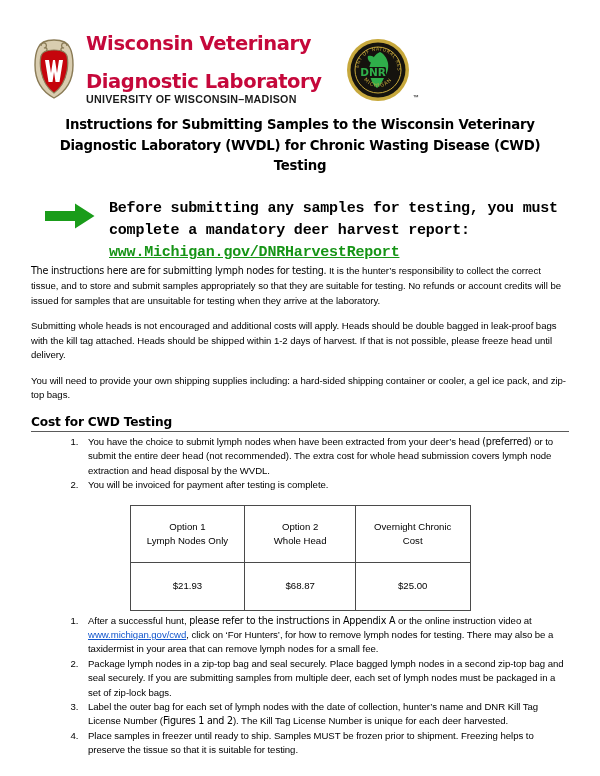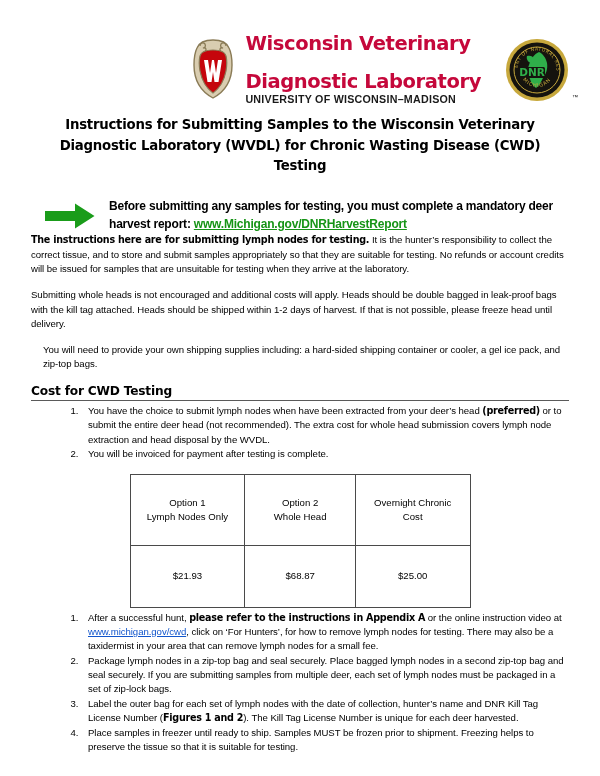--- a/index.html
+++ b/index.html
@@ -20,21 +20,21 @@
     height: 776px;
     background: #ffffff;
     box-sizing: border-box;
     padding: 0 31px;
   }
 
   
   .logo-row {
     display: flex;
     align-items: center;
-    justify-content: flex-end;
+    justify-content: flex-start;
     gap: 24px;
     padding-top: 47px;
     height: 92px;
     box-sizing: border-box;
   }
   .uw-logo {
     display: flex;
     align-items: center;
     gap: 9px;
   }
@@ -94,23 +94,23 @@
     align-items: flex-start;
     margin: 21px 0 0 14px;
   }
   .arrow {
     width: 50px;
     height: 26px;
     flex: none;
     margin-top: 5px;
   }
   .callout-text {
-    font-family: Liberation Sans, sans-serif;
-    font-weight: bold;
-    font-size: 12px;
+    font-family: Liberation Mono, monospace;
+    font-weight: bold;
+    font-size: 15px;
     line-height: 1.48;
     margin-left: 14px;
     letter-spacing: -0.2px;
   }
   .green-link {
     color: #169416;
     text-decoration: underline;
   }
   .blue-link {
     color: #1155cc;
@@ -118,23 +118,23 @@
   }
 
   
   p.body {
     font-size: 9.6px;
     line-height: 1.52;
     margin: 0 0 11px 0;
     text-align: left;
     letter-spacing: -0.05px;
   }
-  p.body.tight { margin-bottom: 10px; margin-left: 12px; }
+  p.body.tight { margin-bottom: 10px; }
   .first-body { margin-top: 19px; }
-  b, strong { font-family: "DejaVu Sans", sans-serif; font-weight: bold; letter-spacing: -0.25px;}
+  b, strong { font-family: "DejaVu Sans", sans-serif; font-weight: normal; letter-spacing: -0.25px;}
 
   
   h2.section {
     font-family: "DejaVu Sans", sans-serif;
     font-weight: bold;
     font-size: 12.2px;
     margin: 12px 0 0 0;
     padding: 0 0 2px 0;
     border-bottom: 1.1px solid #5a5a5a;
     letter-spacing: -0.2px;
@@ -160,21 +160,21 @@
     margin-top: 12px;
   }
   table.price {
     border-collapse: collapse;
     width: 341px;
     font-size: 9.6px;
   }
   table.price td {
     border: 1.1px solid #4a4a4a;
     text-align: center;
-    padding: 21px 4px;
+    padding: 14px 4px;
     line-height: 1.42;
   }
   table.price tr.head td { height: 28px; vertical-align: middle; }
   table.price tr.vals td { height: 19px; vertical-align: middle; }
   table.price td.c1 { width: 116px; }
   table.price td.c2 { width: 111px; }
   table.price td.c3 { width: 114px; }
 </style>
 </head>
 <body>

